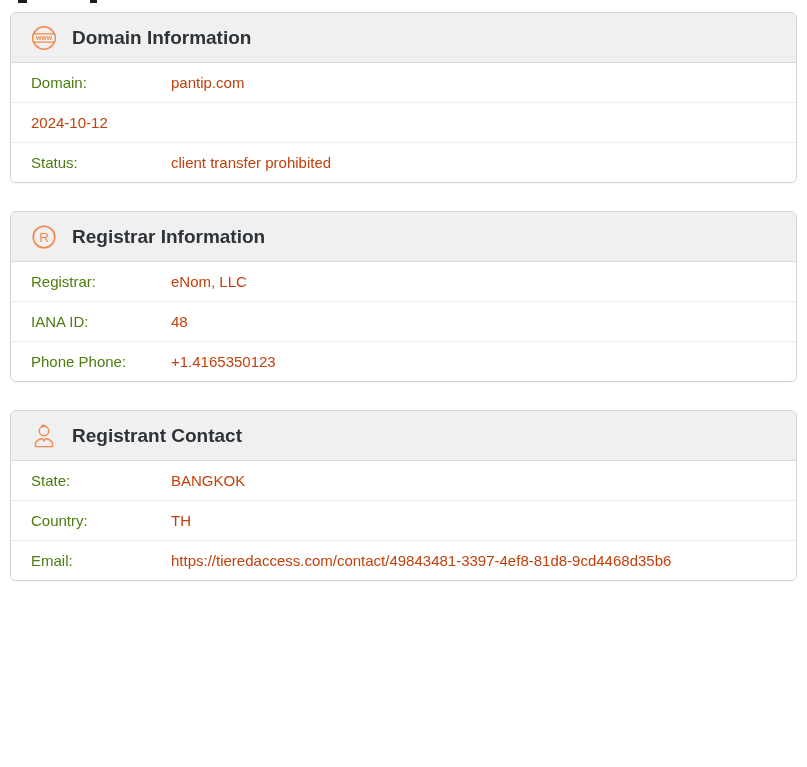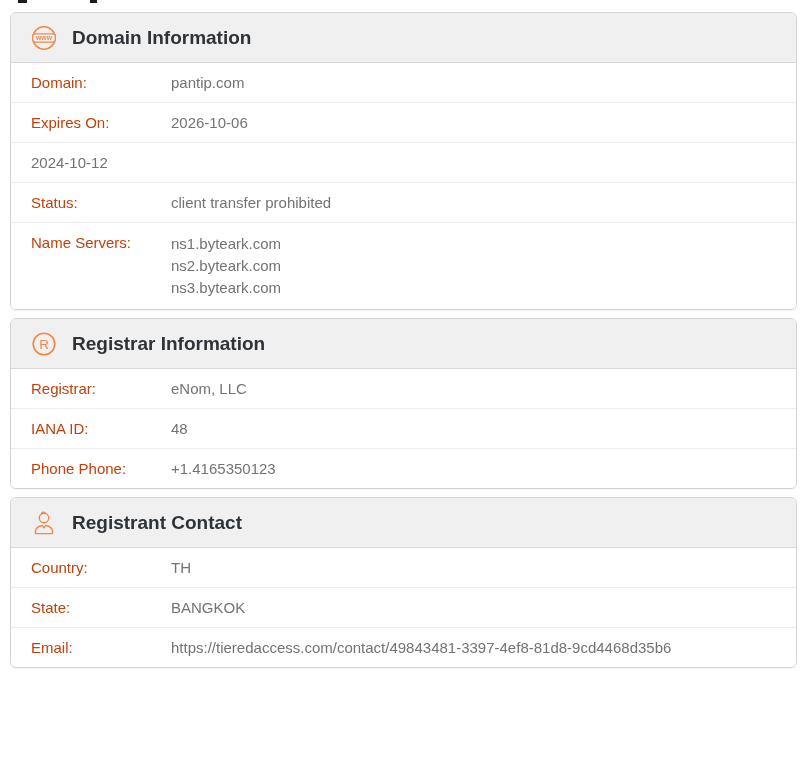--- a/index.html
+++ b/index.html
@@ -23,21 +23,21 @@
     position: absolute;
     top: 12px;
     left: 10px;
     right: 10px;
   }
   .card {
     background: #ffffff;
     border: 1px solid #d4d4d6;
     border-radius: 6px;
     overflow: hidden;
-    margin-bottom: 8px;
+    margin-bottom: 28px;
     box-shadow: 0 1px 1px rgba(0,0,0,0.04);
   }
   .card-header {
     display: flex;
     align-items: center;
     gap: 15px;
     height: 50px;
     padding: 0 20px;
     background: #f0f0f1;
     border-bottom: 1px solid #d9d9db;
@@ -59,23 +59,23 @@
   .card-body { background: #fff; }
   .row {
     display: flex;
     padding: 10px 20px;
     font-size: 15px;
     line-height: 19px;
   }
   .row + .row { border-top: 1px solid #ececee; }
   .row-label {
     flex: 0 0 140px;
-    color: #c2410c;
+    color: #4d7c0f;
   }
-  .row-value { color: #737373; }
+  .row-value { color: #c2410c; }
   .row-value .val { line-height: 19px; }
   .row-value.multi .val { line-height: 22px; }
 </style>
 </head>
 <body>
 
 <div class="clip-frag" id="frag1"></div>
 <div class="clip-frag" id="frag2"></div>
 
 <div id="cards">
@@ -92,48 +92,34 @@
     </div>
     <div class="card-body">
   <div class="row">
     <div class="row-label">Domain:</div>
     <div class="row-value">
             <div class="val">pantip.com</div>
           </div>
   </div>
 
 
-  <div class="row">
-    <div class="row-label">Expires On:</div>
-    <div class="row-value">
-            <div class="val">2026-10-06</div>
-          </div>
-  </div>
 
   <div class="row">
     <div class="row-value">
             <div class="val">2024-10-12</div>
           </div>
   </div>
 
   <div class="row">
     <div class="row-label">Status:</div>
     <div class="row-value">
             <div class="val">client transfer prohibited</div>
           </div>
   </div>
 
-  <div class="row">
-    <div class="row-label">Name Servers:</div>
-    <div class="row-value multi">
-            <div class="val">ns1.byteark.com</div>
-            <div class="val">ns2.byteark.com</div>
-            <div class="val">ns3.byteark.com</div>
-          </div>
-  </div>
 </div>
   </section>
 
   <section class="card">
     <div class="card-header">
       <span class="icon">
           <svg viewBox="0 0 28 28" width="26" height="26">
             <circle cx="14" cy="14" r="11.6" fill="none" stroke="#ef8a4c" stroke-width="1.8"></circle>
             <text x="14" y="19.2" text-anchor="middle" font-size="14.5" fill="#ef8a4c" font-family="Liberation Sans, sans-serif">R</text>
           </svg>
@@ -171,30 +157,30 @@
           <svg viewBox="0 0 28 28" width="26" height="26" fill="none" stroke="#ef8a4c" stroke-width="1.5" stroke-linecap="round" stroke-linejoin="round">
             <circle cx="14" cy="8.6" r="5.1"></circle>
             <path d="M11.2 3.9 a2.4 2.4 0 0 1 4.4 -0.3"></path>
             <path d="M4.8 25.4 v-2.3 c0 -3.4 2.4 -4.9 5.4 -5.9 l1.9 -0.65 1.9 2.65 1.9 -2.65 1.9 0.65 c3 1 5.4 2.5 5.4 5.9 v2.3 z"></path>
           </svg>
         </span>
       <span class="card-title">Registrant Contact</span>
     </div>
     <div class="card-body">
   <div class="row">
-    <div class="row-label">Country:</div>
+    <div class="row-label">State:</div>
     <div class="row-value">
-            <div class="val">TH</div>
+            <div class="val">BANGKOK</div>
           </div>
   </div>
 
   <div class="row">
-    <div class="row-label">State:</div>
+    <div class="row-label">Country:</div>
     <div class="row-value">
-            <div class="val">BANGKOK</div>
+            <div class="val">TH</div>
           </div>
   </div>
 
   <div class="row">
     <div class="row-label">Email:</div>
     <div class="row-value">
             <div class="val">https://tieredaccess.com/contact/49843481-3397-4ef8-81d8-9cd4468d35b6</div>
           </div>
   </div>
 </div>

